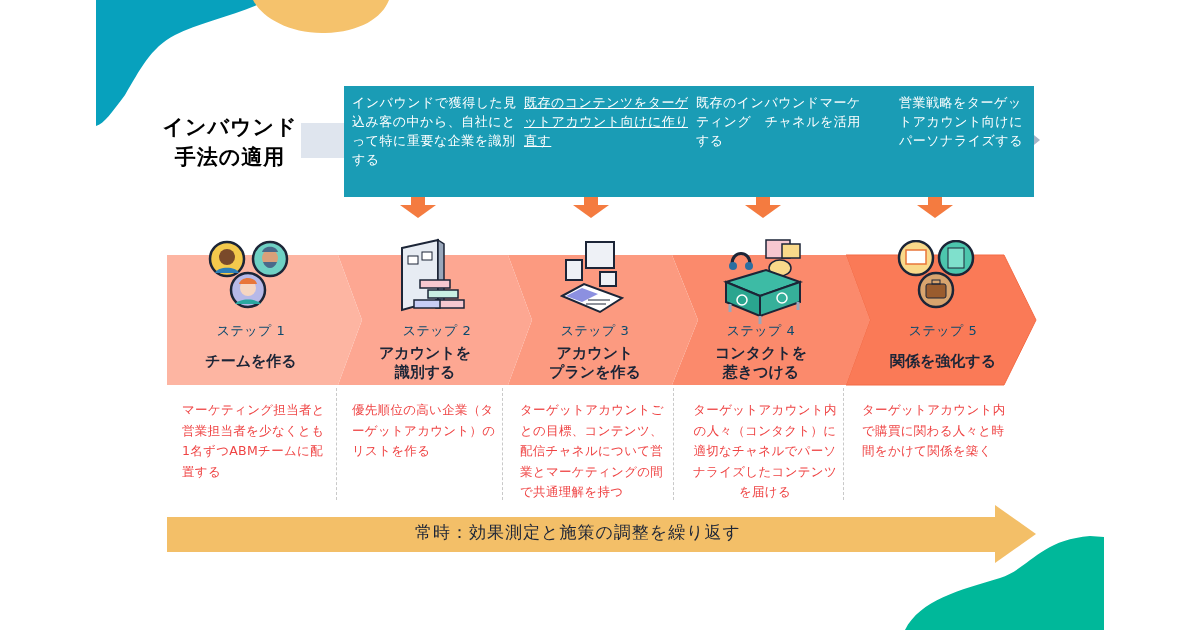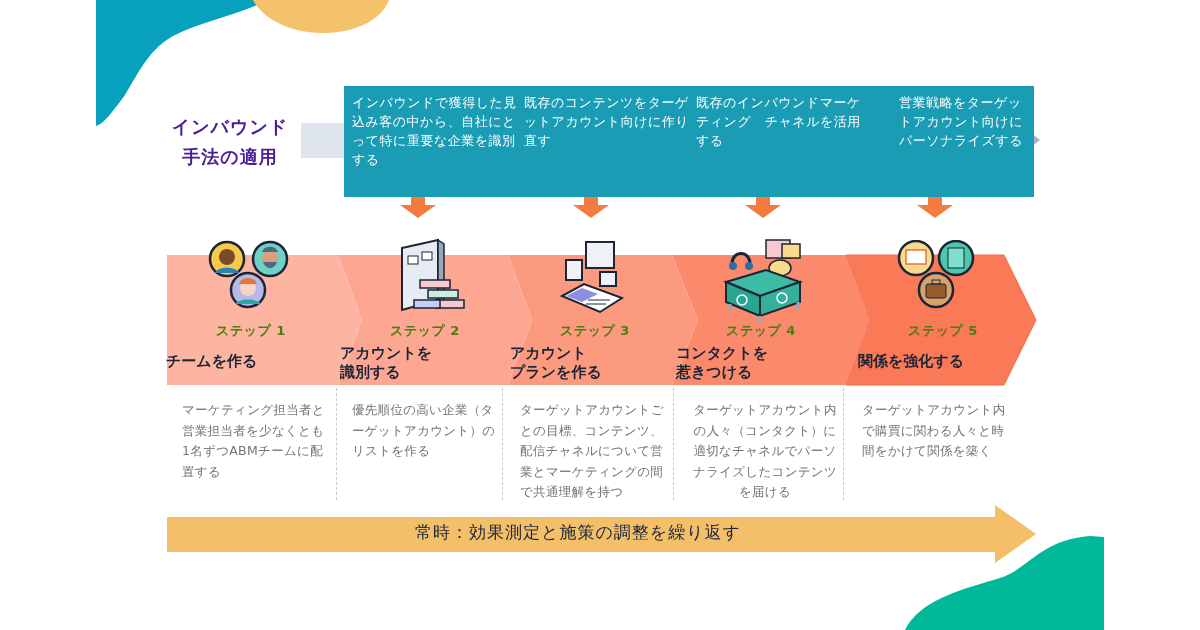--- a/index.html
+++ b/index.html
@@ -1,31 +1,31 @@
 <!DOCTYPE html>
 <html><head>
 <meta charset="utf-8">
 <style>
   html, body { margin:0; padding:0; }
   body { width:1200px; height:630px; position:relative; overflow:hidden; background:#ffffff;
          font-family:"DejaVu Sans","Liberation Sans",sans-serif; color:#1f2a44; }
   .abs { position:absolute; }
   svg.deco { position:absolute; left:0; top:0; }
 
-  .heading { left:160px; top:112px; width:140px; text-align:center; font-size:18px; font-weight:bold;
-             line-height:30px; color:#4c1d95; letter-spacing:1px; }
+  .heading { left:160px; top:112px; width:140px; text-align:center; font-size:21px; font-weight:bold;
+             line-height:30px; color:#000000; letter-spacing:1px; }
 
   .tbox { position:absolute; top:86px; width:174px; height:111px; background:#1a9cb5; color:#fff;
           font-size:13px; line-height:19px; padding:7px 0 0 8px; box-sizing:border-box; letter-spacing:0.5px; }
 
   .step-icon { position:absolute; }
-  .step-label { position:absolute; top:322px; width:170px; text-align:center; font-size:13px; color:#4d7c0f; font-weight:bold; letter-spacing:0.5px;}
-  .step-title { position:absolute; width:170px; font-size:15px; font-weight:bold; color:#1c2537; line-height:19px; }
+  .step-label { position:absolute; top:322px; width:170px; text-align:center; font-size:13px; color:#0c4a6e; font-weight:normal; letter-spacing:0.5px;}
+  .step-title { position:absolute; width:170px; text-align:center; font-size:15px; font-weight:bold; color:#1c2537; line-height:19px; }
 
-  .desc { position:absolute; top:400px; width:150px; font-size:12.5px; line-height:20.5px; color:#737373; letter-spacing:0.3px; }
+  .desc { position:absolute; top:400px; width:150px; font-size:12.5px; line-height:20.5px; color:#ef4444; letter-spacing:0.3px; }
   .vline { position:absolute; top:388px; height:112px; width:0; border-left:1px dashed #c9c9c9; }
 
   .bottom-text { position:absolute; left:415px; top:521px; font-size:17px; font-weight:normal; color:#1c2537; letter-spacing:1px; }
 </style>
 </head>
 <body>
 
 <svg class="deco" width="1200" height="630">
   <path d="M96,0 L268,0 C240,14 200,22 175,35 C150,48 140,70 125,95 C112,112 104,124 96,126 Z" fill="#07a1bd"></path>
   <path d="M253,0 L389,0 C382,18 360,32 325,33 C290,34 262,18 253,0 Z" fill="#f5c26c"></path>
@@ -61,21 +61,21 @@
   <rect x="167" y="517" width="830" height="35" fill="#f3bf68"></rect>
   <polygon points="995,505 1036,534 995,563" fill="#f3bf68"></polygon>
 </svg>
 
 <div class="abs heading">
   <div>インバウンド</div>
   <div>手法の適用</div>
 </div>
 
 <div class="tbox" style="left:344px;">インバウンドで獲得した見込み客の中から、自社にとって特に重要な企業を識別する</div>
-<div class="tbox" style="left:516px;">既存のコンテンツをターゲットアカウント向けに作り直す</div>
+<div class="tbox" style="left:516px;text-decoration:underline;">既存のコンテンツをターゲットアカウント向けに作り直す</div>
 <div class="tbox" style="left:688px;">既存のインバウンドマーケティング　チャネルを活用する</div>
 <div class="tbox" style="left:860px;padding-left:39px;">営業戦略をターゲットアカウント向けにパーソナライズする</div>
 
 <svg class="step-icon" style="left:208px; top:240px;" width="90" height="70">
   <circle cx="19" cy="19" r="17" fill="#f4c94c" stroke="#1c2537" stroke-width="2.5"></circle>
   <circle cx="19" cy="17" r="8" fill="#7a4a2a"></circle>
   <path d="M7,33 C10,26 28,26 31,33" fill="#2c7fb8"></path>
   <circle cx="62" cy="19" r="17" fill="#6fd1c4" stroke="#1c2537" stroke-width="2.5"></circle>
   <circle cx="62" cy="18" r="8" fill="#d9a07a"></circle>
   <path d="M54,12 C56,5 68,5 70,12" fill="#4a6a8a"></path>
@@ -128,21 +128,21 @@
   <circle cx="20" cy="18" r="17" fill="#f9d98a" stroke="#1c2537" stroke-width="2.5"></circle>
   <rect x="10" y="10" width="20" height="14" fill="#ffffff" stroke="#e8763a" stroke-width="1.5"></rect>
   <circle cx="60" cy="18" r="17" fill="#4cc6ad" stroke="#1c2537" stroke-width="2.5"></circle>
   <rect x="52" y="8" width="16" height="20" fill="#7fe0cc" stroke="#1c2537" stroke-width="1"></rect>
   <circle cx="40" cy="50" r="17" fill="#d8a46e" stroke="#1c2537" stroke-width="2.5"></circle>
   <rect x="30" y="44" width="20" height="14" rx="2" fill="#9a5c2e" stroke="#1c2537" stroke-width="1"></rect>
   <rect x="36" y="40" width="8" height="4" fill="none" stroke="#1c2537" stroke-width="1"></rect>
 </svg>
 
 <div class="step-label" style="left:166px;">ステップ 1</div>
-<div class="step-label" style="left:340px;">ステップ 2</div>
+<div class="step-label" style="left:352px;">ステップ 2</div>
 <div class="step-label" style="left:510px;">ステップ 3</div>
 <div class="step-label" style="left:676px;">ステップ 4</div>
 <div class="step-label" style="left:858px;">ステップ 5</div>
 
 <div class="step-title" style="left:166px; top:352px;">チームを作る</div>
 <div class="step-title" style="left:340px; top:344px; white-space:pre-line;">アカウントを
 識別する</div>
 <div class="step-title" style="left:510px; top:344px; white-space:pre-line;">アカウント
 プランを作る</div>
 <div class="step-title" style="left:676px; top:344px; white-space:pre-line;">コンタクトを

